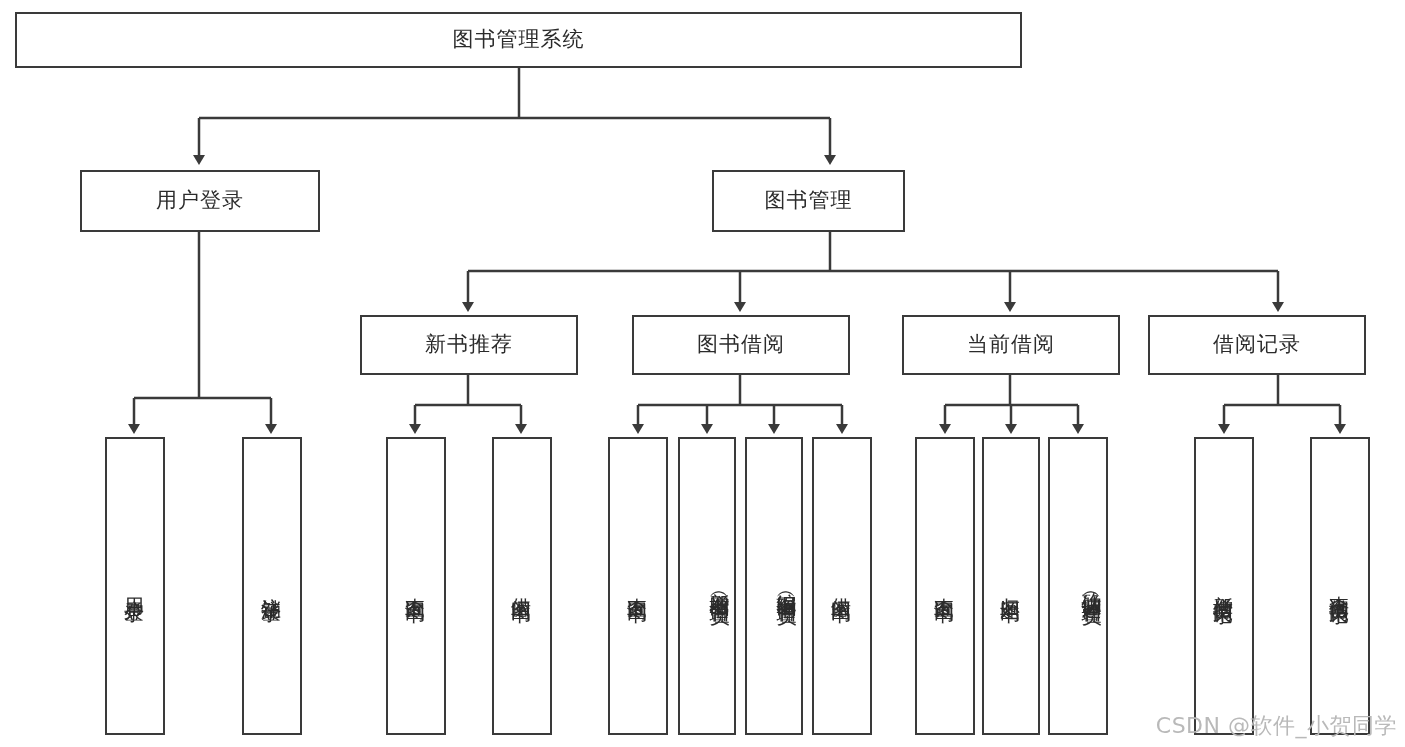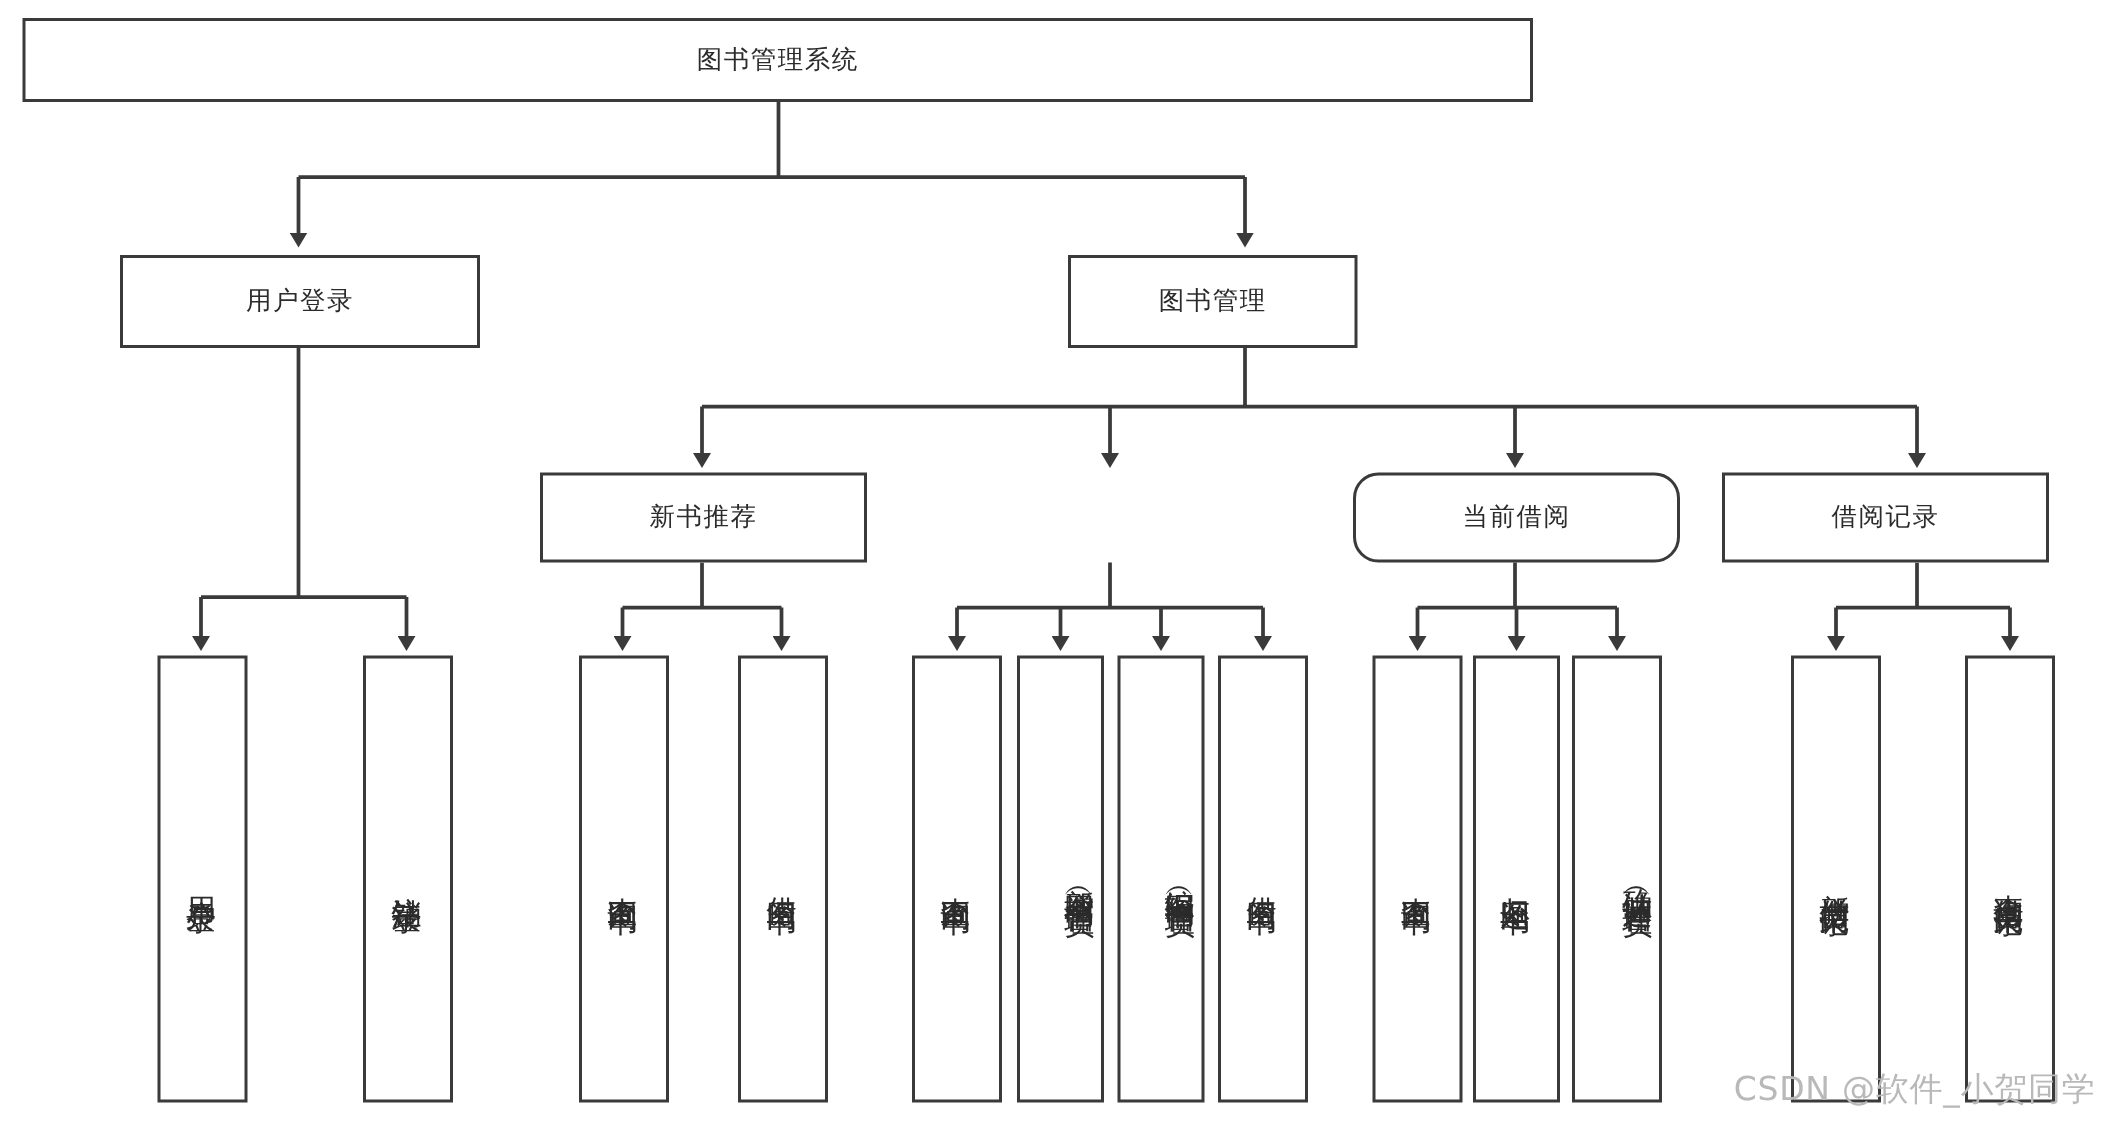--- a/index.html
+++ b/index.html
@@ -27,21 +27,21 @@
     box-sizing: border-box;
     border: 2.5px solid #3a3a3a;
     background: #ffffff;
     color: #2b2b2b;
     display: flex;
     align-items: center;
     justify-content: center;
     z-index: 2;
   }
   .node.horiz {
-    font-size: 17px;
+    font-size: 21px;
     letter-spacing: 1px;
     line-height: 1.1;
   }
   .node.vert {
     writing-mode: vertical-rl;
     text-orientation: upright;
     font-size: 20px;
     letter-spacing: 2px;
     padding-top: 6px;
     padding-bottom: 6px;
@@ -129,22 +129,23 @@
   </svg>
 
   <div class="node horiz root-node" style="left:15px; top:12px; width:1007px; height:56px;">图书管理系统</div>
 
   <div class="node horiz" style="left:80px; top:170px; width:240px; height:62px;">用户登录</div>
 
   <div class="node horiz" style="left:712px; top:170px; width:193px; height:62px;">图书管理</div>
 
   <div class="node horiz" style="left:360px; top:315px; width:218px; height:60px;">新书推荐</div>
 
+  <div class="node horiz" style="left:632px; top:315px; width:218px; height:60px;">图书借阅</div>
 
-  <div class="node horiz" style="left:902px; top:315px; width:218px; height:60px;border-radius:17px;">当前借阅</div>
+  <div class="node horiz" style="left:902px; top:315px; width:218px; height:60px;">当前借阅</div>
 
   <div class="node horiz" style="left:1148px; top:315px; width:218px; height:60px;">借阅记录</div>
 
   <div class="node vert centered" style="left:105px; top:437px; width:60px; height:298px;">用户登录</div>
 
   <div class="node vert centered" style="left:242px; top:437px; width:60px; height:298px;">注销登录</div>
 
   <div class="node vert centered" style="left:386px; top:437px; width:60px; height:298px;">查询图书</div>
 
   <div class="node vert centered" style="left:492px; top:437px; width:60px; height:298px;">借阅图书</div>

